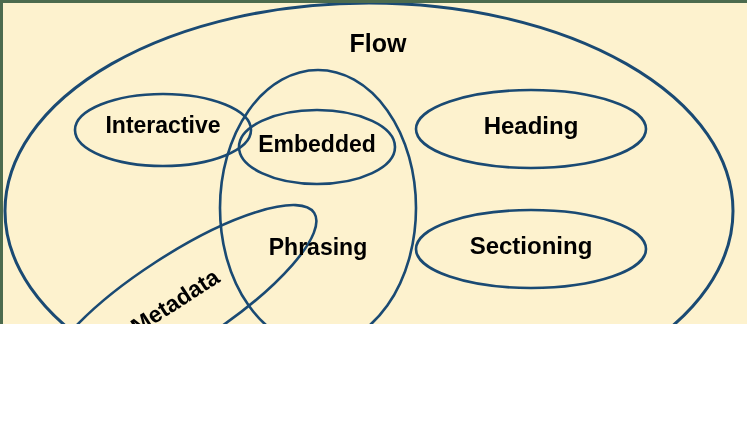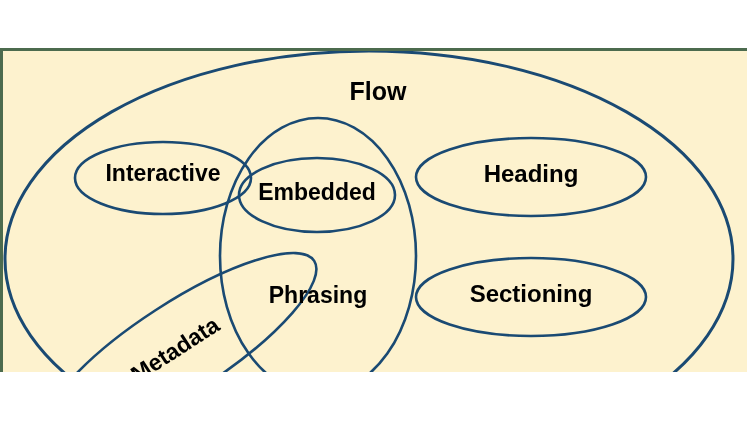--- a/index.html
+++ b/index.html
@@ -6,21 +6,20 @@
     margin: 0;
     padding: 0;
     background: #ffffff;
   }
   #canvas {
     position: relative;
     width: 747px;
     height: 324px;
     overflow: hidden;
     font-family: "Liberation Sans", sans-serif;
-    margin-top: 48px;
   }
   #diagram-svg {
     display: block;
     width: 747px;
     height: 428px;
   }
   .venn-label {
     font-family: "Liberation Sans", sans-serif;
     font-weight: bold;
     fill: #000000;

